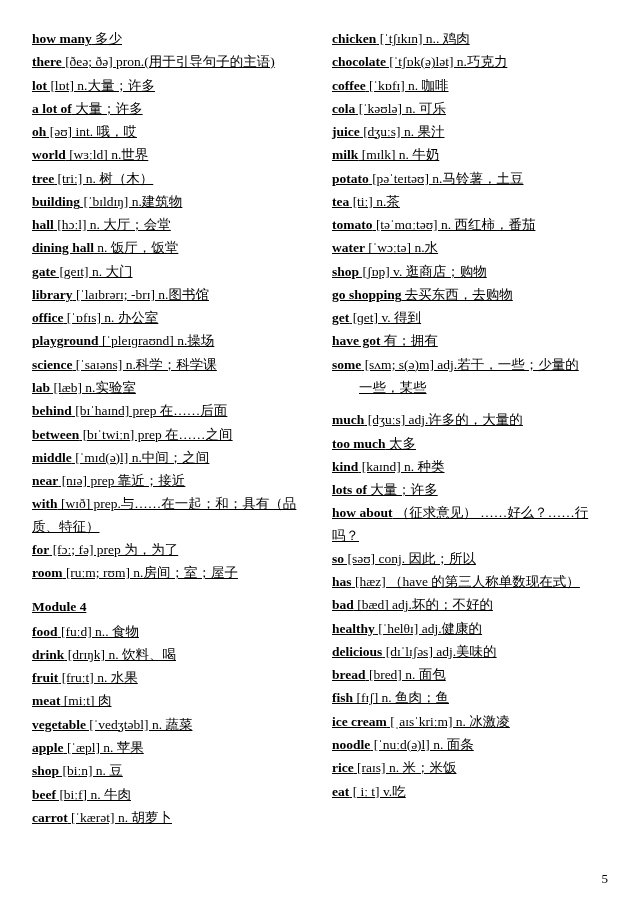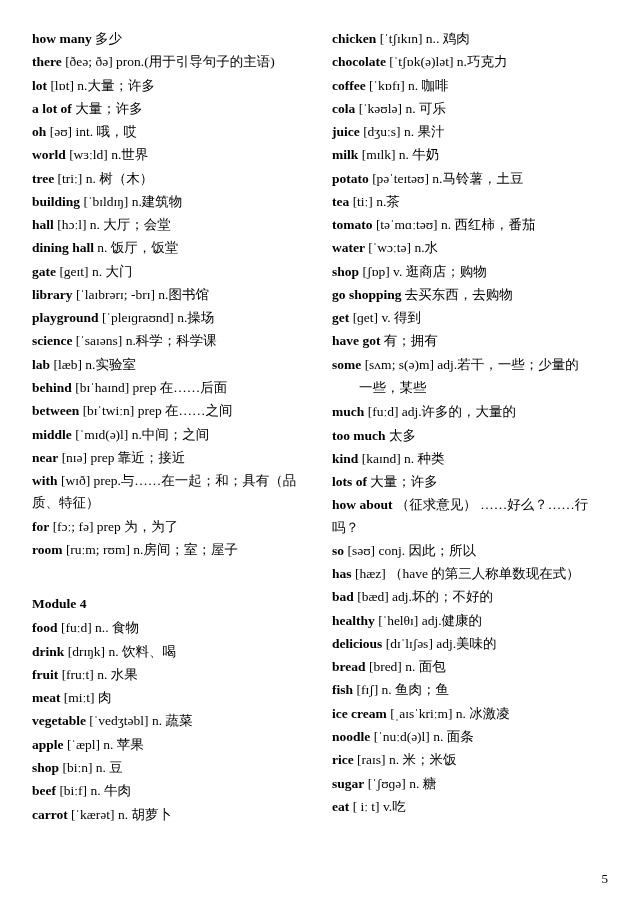--- a/index.html
+++ b/index.html
@@ -9,33 +9,34 @@
       background: #fff;
       font-family: "Times New Roman", Times, serif;
       font-size: 13.5px;
       color: #000;
       padding: 28px 32px 28px 32px;
       position: relative;
     }
     .columns {
       display: flex;
       gap: 24px;
+      text-decoration: underline;
     }
     .col {
       flex: 1;
       line-height: 1.65;
     }
     .entry {
       margin-bottom: 1px;
     }
     .entry b {
       font-weight: bold;
     }
     .module-heading {
-      margin-top: 32px;
+      margin-top: 12px;
       margin-bottom: 2px;
       font-weight: bold;
     }
     .page-number {
       position: absolute;
       bottom: 18px;
       right: 32px;
       font-size: 13px;
     }
   </style>
@@ -49,20 +50,21 @@
       <div class="entry"><b>lot</b><span> [lɒt]   n.大量；许多</span></div>
       <div class="entry"><b>a lot of</b><span>  大量；许多</span></div>
       <div class="entry"><b>oh</b><span> [əʊ]   int.  哦，哎</span></div>
       <div class="entry"><b>world</b><span> [wɜːld]   n.世界</span></div>
       <div class="entry"><b>tree</b><span> [triː]   n. 树（木）</span></div>
       <div class="entry"><b>building</b><span> [ˈbɪldɪŋ]  n.建筑物</span></div>
       <div class="entry"><b>hall</b><span> [hɔːl]   n.  大厅；会堂</span></div>
       <div class="entry"><b>dining hall</b><span>   n. 饭厅，饭堂</span></div>
       <div class="entry"><b>gate</b><span> [geɪt]   n.  大门</span></div>
       <div class="entry"><b>library</b><span> [ˈlaɪbrərɪ; -brɪ]  n.图书馆</span></div>
+      <div class="entry"><b>office</b><span> [ˈɒfɪs]  n. 办公室</span></div>
       <div class="entry"><b>playground</b><span> [ˈpleɪɡraʊnd]   n.操场</span></div>
       <div class="entry"><b>science</b><span> [ˈsaɪəns]   n.科学；科学课</span></div>
       <div class="entry"><b>lab</b><span> [læb]   n.实验室</span></div>
       <div class="entry"><b>behind</b><span> [bɪˈhaɪnd]   prep  在……后面</span></div>
       <div class="entry"><b>between</b><span> [bɪˈtwiːn]   prep  在……之间</span></div>
       <div class="entry"><b>middle</b><span> [ˈmɪd(ə)l]   n.中间；之间</span></div>
       <div class="entry"><b>near</b><span> [nɪə]   prep  靠近；接近</span></div>
       <div class="entry"><b>with</b><span> [wɪð] prep.与……在一起；和；具有（品质、特征）</span></div>
       <div class="entry"><b>for</b><span> [fɔː; fə]  prep  为，为了</span></div>
       <div class="entry"><b>room</b><span> [ruːm; rʊm]  n.房间；室；屋子</span></div>
@@ -86,34 +88,33 @@
       <div class="entry"><b>milk</b><span> [mɪlk]   n.  牛奶</span></div>
       <div class="entry"><b>potato</b><span> [pəˈteɪtəʊ]   n.马铃薯，土豆</span></div>
       <div class="entry"><b>tea</b><span> [tiː]   n.茶</span></div>
       <div class="entry"><b>tomato</b><span> [təˈmɑːtəʊ]   n.  西红柿，番茄</span></div>
       <div class="entry"><b>water</b><span> [ˈwɔːtə]   n.水</span></div>
       <div class="entry"><b>shop</b><span> [ʃɒp]   v.  逛商店；购物</span></div>
       <div class="entry"><b>go shopping</b><span>   去买东西，去购物</span></div>
       <div class="entry"><b>get</b><span> [ɡet]   v. 得到</span></div>
       <div class="entry"><b>have got</b><span>   有；拥有</span></div>
       <div class="entry"><b>some</b><span> [sʌm; s(ə)m]  adj.若干，一些；少量的</span></div>
-      <div style="text-indent: 2em; margin-bottom: 2px;">一些，某些</div>
-      <div class="entry"><b>much</b><span> [fuːd]   adj.许多的，大量的</span></div>
+      <div style="text-indent: 2em; margin-bottom: 10px;">一些，某些</div>
+      <div class="entry"><b>much</b><span> [dʒuːs]   adj.许多的，大量的</span></div>
       <div class="entry"><b>too much</b><span>   太多</span></div>
       <div class="entry"><b>kind</b><span> [kaɪnd]   n. 种类</span></div>
       <div class="entry"><b>lots of</b><span>    大量；许多</span></div>
       <div class="entry"><b>how about</b><span>  （征求意见）  ……好么？……行吗？</span></div>
       <div class="entry"><b>so</b><span> [səʊ]   conj. 因此；所以</span></div>
       <div class="entry"><b>has</b><span> [hæz]  （have 的第三人称单数现在式）</span></div>
       <div class="entry"><b>bad</b><span> [bæd]   adj.坏的；不好的</span></div>
       <div class="entry"><b>healthy</b><span> [ˈhelθɪ]   adj.健康的</span></div>
       <div class="entry"><b>delicious</b><span> [dɪˈlɪʃəs]   adj.美味的</span></div>
       <div class="entry"><b>bread</b><span> [bred]   n. 面包</span></div>
       <div class="entry"><b>fish</b><span> [fɪʃ]   n. 鱼肉；鱼</span></div>
       <div class="entry"><b>ice cream</b><span> [ˌaɪsˈkriːm]   n.  冰激凌</span></div>
       <div class="entry"><b>noodle</b><span> [ˈnuːd(ə)l]   n.  面条</span></div>
       <div class="entry"><b>rice</b><span> [raɪs]   n. 米；米饭</span></div>
-      <div class="entry"><b>sugar</b><span> [ˈʃʊɡə]   n. 糖</span></div>
       <div class="entry"><b>eat</b><span> [ iː t]  v.吃</span></div>
     </div>
 </div>
 
 <div class="page-number">5</div>
 
 </body></html>

